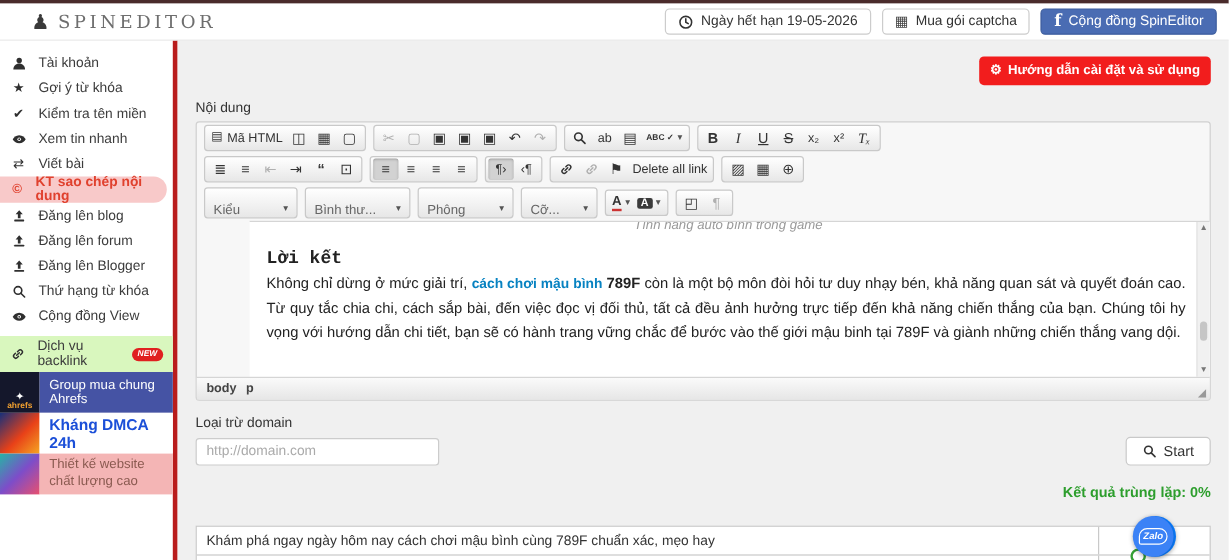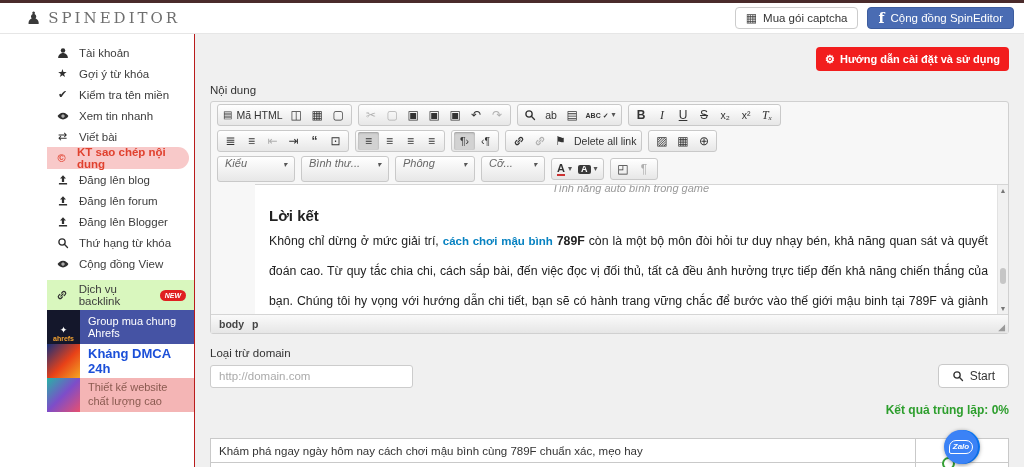--- a/index.html
+++ b/index.html
@@ -17,22 +17,22 @@
   .hdr-btn { display:flex; align-items:center; gap:6px; border:1px solid #ccc;
     border-radius:4px; background:#fff; padding:3px 10px; font-size:11.5px; color:#333;
     cursor:pointer; }
   .hdr-btn svg { width:13px; height:13px; }
   .qr-ic { font-size:12px; color:#444; line-height:1; }
   .hdr-btn.fb { background:#4a6cb3; border-color:#3d5d9e; color:#fff; }
   .fb-f { font-family:"DejaVu Serif", serif; font-weight:bold; font-size:14px;
     color:#fff; line-height:1; }
   
   .app { display:flex; height:433px; }
-  aside { width:148px; background:#fff; border-right:1px solid #b91c1c;
-    padding-top:8px; flex:none;margin-left:47px; }
+  aside { width:148px; background:#fff; border-right:4px solid #b91c1c;
+    padding-top:8px; flex:none; }
   .side-item { display:flex; align-items:center; height:21px; padding:0 8px;
     font-size:11.5px; color:#3c3c3c; cursor:pointer; }
   .si { width:15px; margin-right:9px; text-align:center; font-size:11px; color:#2f2f2f;
     display:flex; justify-content:center; align-items:center; }
   .si svg { width:12px; height:12px; fill:#2f2f2f; }
   .side-item.active { background:#f8c9c9; color:#e0412e; font-weight:bold;
     border-radius:0 14px 14px 0; margin-right:5px; height:22px; }
   .side-item.active .si { color:#e0412e; font-weight:bold; }
   .side-item.backlink { background:#d9f7be; height:30px; margin-top:6px; }
   .badge-new { margin-left:auto; background:#e02020; color:#fff; font-size:7px;
@@ -75,31 +75,31 @@
     box-shadow:inset 0 1px 2px rgba(0,0,0,.25); }
   .tbtn.txt { font-size:10.5px; }
   .lbl-ic { font-size:10px; margin-right:4px; }
   .b { font-weight:bold; } .i { font-style:italic; font-family:"Liberation Serif",serif; }
   .u { text-decoration:underline; } .s { text-decoration:line-through; }
   .spell { font-size:7px; font-weight:bold; letter-spacing:0; }
   .caret { font-size:8px; color:#555; margin-left:3px; }
   .colorA { border-bottom:2px solid #c33; font-weight:bold; font-size:11px; }
   .bgA { background:#3a3a3a; color:#fff; font-size:9px; font-weight:bold;
     padding:0 3px; border-radius:2px; }
-  .tb-select { display:flex; align-items:flex-end; justify-content:space-between;
+  .tb-select { display:flex; align-items:flex-start; justify-content:space-between;
     border:1px solid #c9c9c9; border-radius:3px; background:linear-gradient(#fff,#e7e7e7);
     margin:1px 3px; padding:12px 7px; font-size:11px; color:#666; height:22px;
-    cursor:pointer;font-style:italic; }
+    cursor:pointer; }
   .w75{width:78px;} .w88{width:88px;} .w80{width:80px;} .w62{width:64px;}
   .ed-content { background:#fff; border-top:1px solid #d5d5d5; height:130px;
     padding:0 16px 0 14px; position:relative; overflow:hidden;margin-left:44px; }
   .ed-caption { text-align:center; font-size:11px; color:#999; font-style:italic;
     margin-top:-3px; }
-  .ed-h2 { font-size:15px; color:#222; margin:13px 0 2px; font-weight:bold; }
-  .ed-p { font-size:12.3px; line-height:30px; color:#222; text-align:justify;
+  .ed-h2 { font-size:15px; color:#222; margin:13px 0 2px; font-weight:bold;font-family:Liberation Mono, monospace; }
+  .ed-p { font-size:12.3px; line-height:20px; color:#222; text-align:justify;
     padding-right:4px; }
   .ed-link { color:#0782c1; font-weight:bold; font-size:11.5px; cursor:pointer; }
   .ed-b { font-weight:bold; }
   .vscroll { position:absolute; top:0; right:0; bottom:0; width:11px; background:#f1f1f1;
     border-left:1px solid #e2e2e2; display:flex; flex-direction:column;
     align-items:center; justify-content:space-between; padding:2px 0; cursor:pointer; }
   .arr { font-size:7px; color:#777; line-height:1; }
   .vthumb { position:absolute; left:2px; right:2px; top:64%; height:16px;
     background:#c6c6c6; border-radius:4px; }
   .ed-status { height:19px; background:linear-gradient(#fafafa,#e6e6e6);
@@ -176,20 +176,26 @@
 
 <div class="topstrip"></div>
 
 <header>
   <div class="brand">
     <span class="brand-icon">♟</span>
     <span class="brand-text">SPINEDITOR</span>
   </div>
   <div class="hdr-right">
     <button class="hdr-btn">
+      <svg fill="none" stroke="#333">
+          <use href="#i-clock"></use>
+        </svg>
+      <span>Ngày hết hạn 19-05-2026</span>
+    </button>
+    <button class="hdr-btn">
       <span class="qr-ic">▦</span>
       <span>Mua gói captcha</span>
     </button>
     <button class="hdr-btn fb">
       <span class="fb-f">f</span>
       <span>Cộng đồng SpinEditor</span>
     </button>
   </div>
 </header>
 

